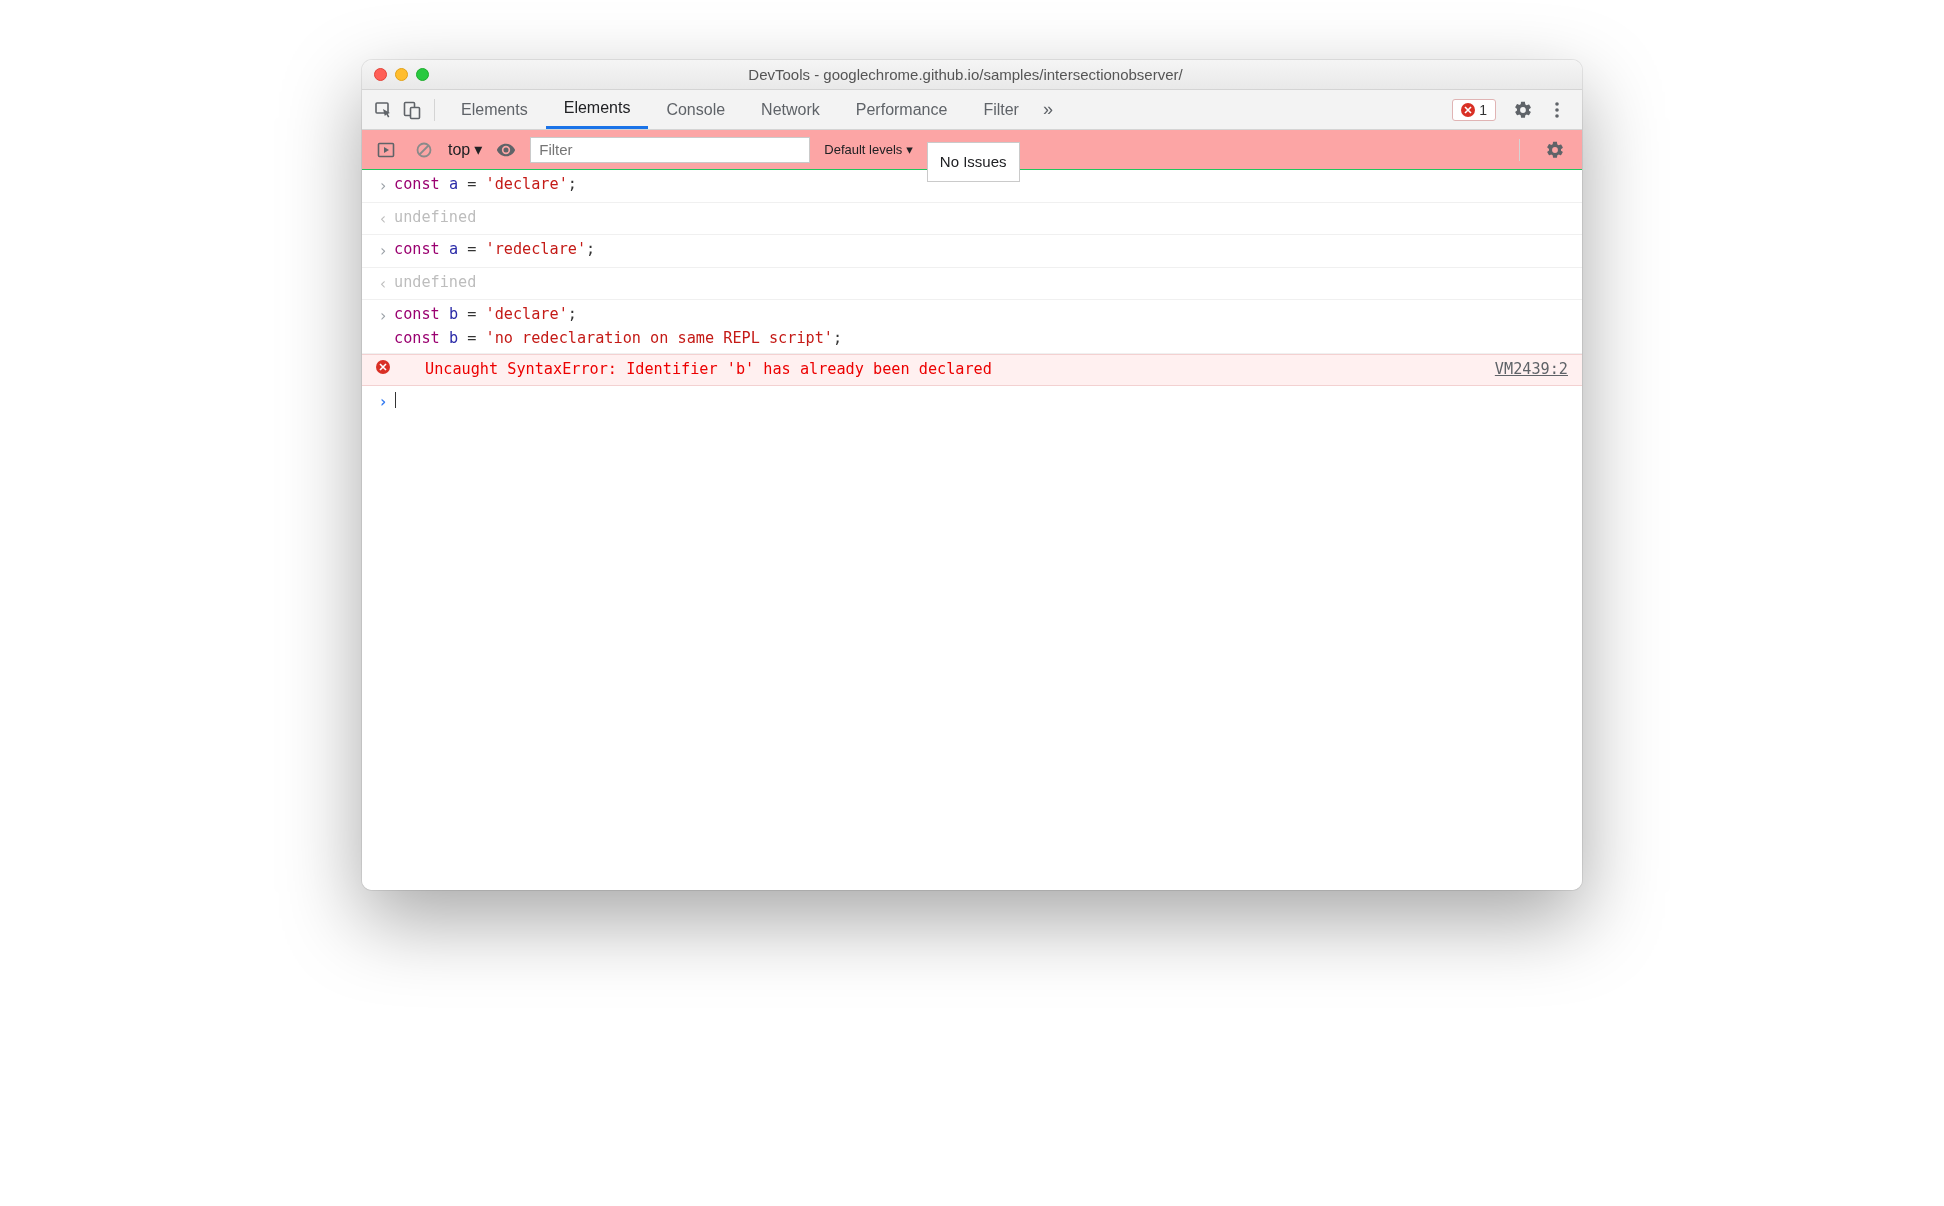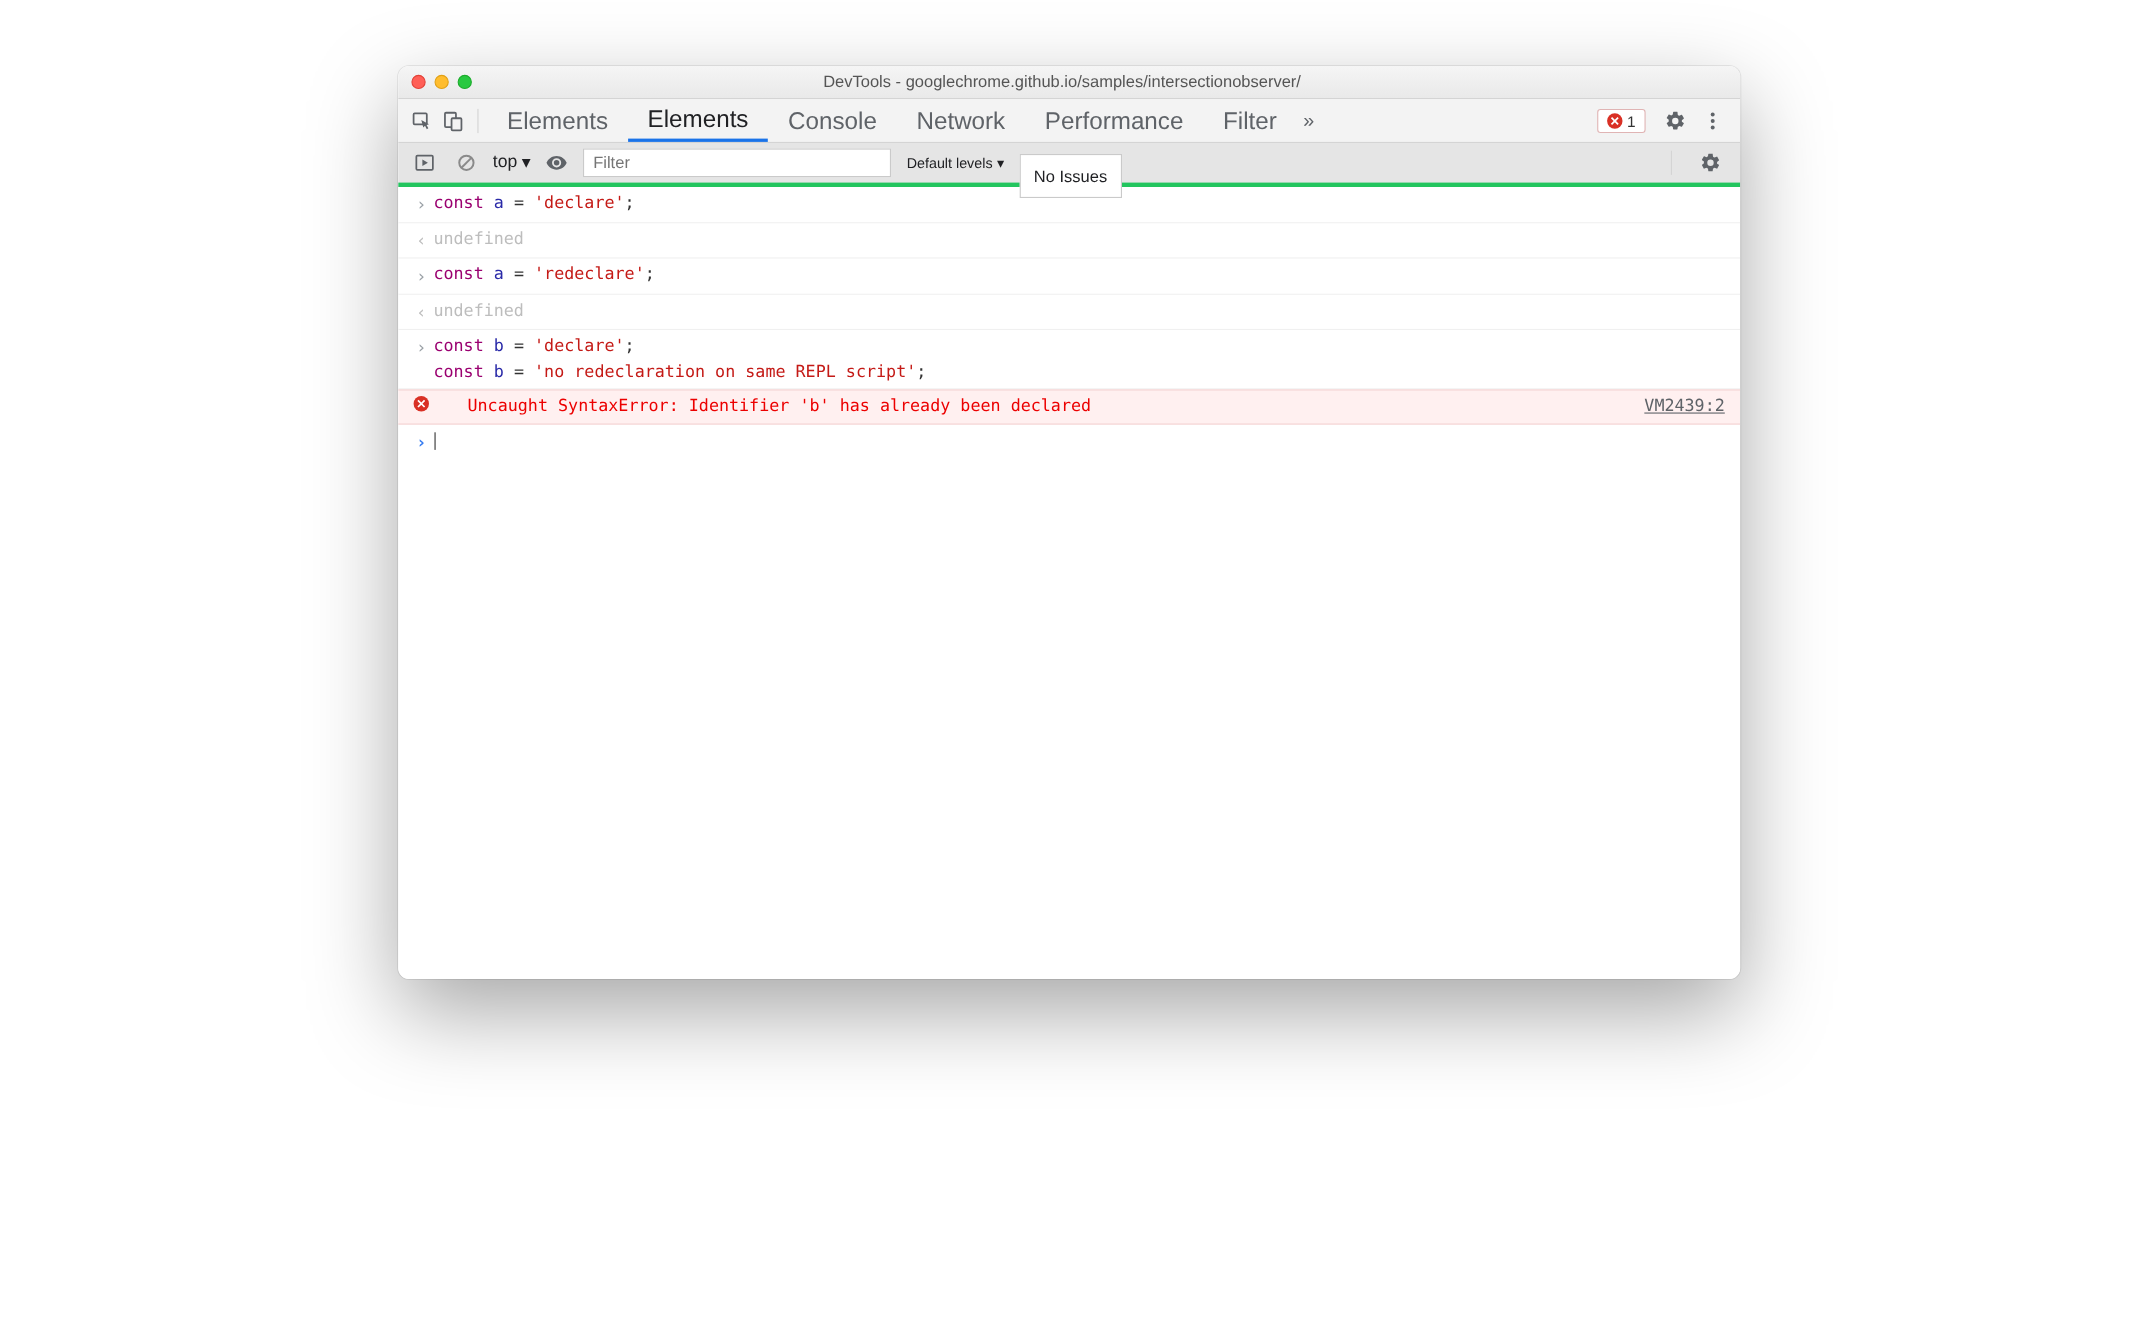--- a/index.html
+++ b/index.html
@@ -51,21 +51,21 @@
     display:flex; align-items:center; justify-content:center;
     color:#5f6368;
   }
   .divider {
     width:1px; height:22px; background:#d4d4d4; margin:0 8px;
   }
   .tabs { display:flex; align-items:stretch; height:100%; }
   .tab {
     padding: 0 18px;
     display:flex; align-items:center;
-    font-size: 22px;
+    font-size: 16px;
     color:#5f6368;
     cursor:pointer;
     height:100%;
   }
   .tab.active {
     color:#202124;
     border-bottom: 3px solid #1a73e8;
   }
   .spacer { flex:1; }
   .error-pill {
@@ -84,22 +84,22 @@
     display:flex; align-items:center; justify-content:center;
   }
   .err-circle svg { display:block; }
   .gear-btn, .kebab-btn {
     width:34px; height:34px; display:flex; align-items:center; justify-content:center;
     color:#5f6368;
   }
   
   .filterbar {
     height: 40px;
-    background:#e5e5e5;
-    border-bottom: 4px solid #22c55e;
+    background:#fca5a5;
+    border-bottom: 1px solid #22c55e;
     display:flex; align-items:center; gap:10px;
     padding: 0 10px;
   }
   .filterbar .ctx {
     display:flex; align-items:center; gap:4px;
     font-size:16px; color:#202124;
   }
   .filter-input {
     height:26px; width:280px;
     border:1px solid #cacaca; background:#fff;

